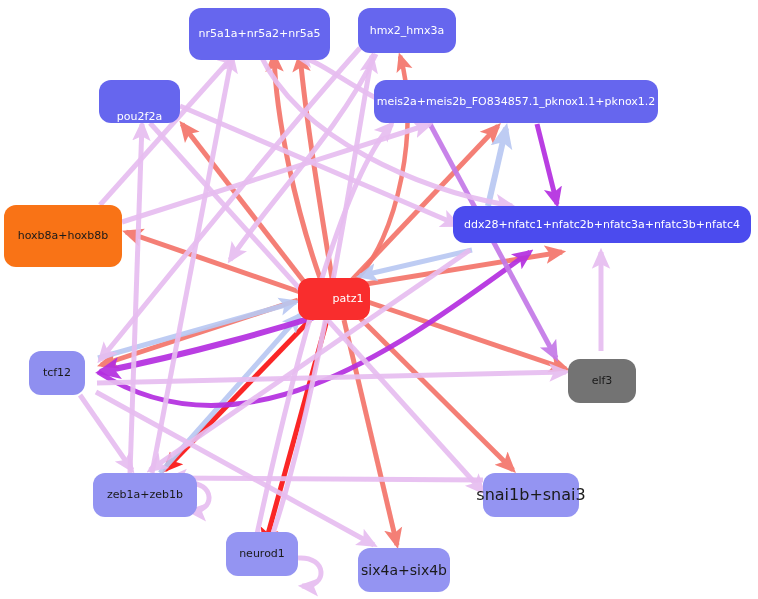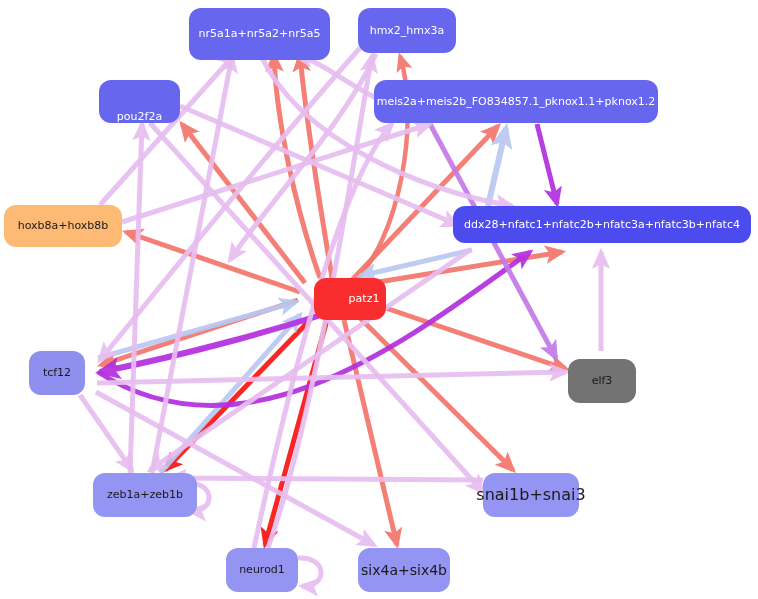--- a/index.html
+++ b/index.html
@@ -111,42 +111,42 @@
       </div>
       <div class="node" style="left: 358px; top: 8px; width: 98px; height: 45px; background: rgb(102, 102, 238); color: rgb(255, 255, 255); font-size: 11px;">
         <span class="node-label">hmx2_hmx3a</span>
       </div>
       <div class="node" style="left: 99px; top: 80px; width: 81px; height: 43px; background: rgb(102, 102, 238); color: rgb(255, 255, 255); font-size: 11px; align-items: flex-end;">
         <span class="node-label">pou2f2a</span>
       </div>
       <div class="node" style="left: 374px; top: 80px; width: 284px; height: 43px; background: rgb(102, 102, 238); color: rgb(255, 255, 255); font-size: 11px;">
         <span class="node-label">meis2a+meis2b_FO834857.1_pknox1.1+pknox1.2</span>
       </div>
-      <div class="node" style="left: 4px; top: 205px; width: 118px; height: 42px; background: #fdba74; color: rgb(26, 26, 26); font-size: 11px;">
+      <div class="node" style="left: 4px; top: 205px; width: 118px; height: 62px; background: #f97316; color: rgb(26, 26, 26); font-size: 11px;">
         <span class="node-label">hoxb8a+hoxb8b</span>
       </div>
       <div class="node" style="left: 453px; top: 206px; width: 298px; height: 37px; background: rgb(75, 75, 238); color: rgb(255, 255, 255); font-size: 11px;">
         <span class="node-label">ddx28+nfatc1+nfatc2b+nfatc3a+nfatc3b+nfatc4</span>
       </div>
-      <div class="node" style="left: 314px; top: 278px; width: 72px; height: 42px; background: rgb(249, 45, 45); color: rgb(255, 255, 255); font-size: 11px; padding-left: 28px;">
+      <div class="node" style="left: 298px; top: 278px; width: 72px; height: 42px; background: rgb(249, 45, 45); color: rgb(255, 255, 255); font-size: 11px; padding-left: 28px;">
         <span class="node-label">patz1</span>
       </div>
       <div class="node" style="left: 29px; top: 351px; width: 56px; height: 44px; background: rgb(143, 143, 240); color: rgb(26, 26, 26); font-size: 11px;">
         <span class="node-label">tcf12</span>
       </div>
       <div class="node" style="left: 568px; top: 359px; width: 68px; height: 44px; background: #737373; color: rgb(26, 26, 26); font-size: 11px;">
         <span class="node-label">elf3</span>
       </div>
       <div class="node" style="left: 84px; top: 473px; width: 104px; height: 44px; background: rgb(148, 148, 242); color: rgb(26, 26, 26); font-size: 11px; margin-left: 9px;">
         <span class="node-label">zeb1a+zeb1b</span>
       </div>
       <div class="node" style="left: 483px; top: 473px; width: 96px; height: 44px; background: rgb(148, 148, 242); color: rgb(26, 26, 26); font-size: 16px;">
         <span class="node-label">snai1b+snai3</span>
       </div>
-      <div class="node" style="left: 226px; top: 548px; width: 72px; height: 44px; background: rgb(148, 148, 242); color: rgb(26, 26, 26); font-size: 11px;">
+      <div class="node" style="left: 226px; top: 532px; width: 72px; height: 44px; background: rgb(148, 148, 242); color: rgb(26, 26, 26); font-size: 11px;">
         <span class="node-label">neurod1</span>
       </div>
       <div class="node" style="left: 358px; top: 548px; width: 92px; height: 44px; background: rgb(148, 148, 242); color: rgb(26, 26, 26); font-size: 14px;">
         <span class="node-label">six4a+six4b</span>
       </div>
     </div>
 
 </div>
 
 </body></html>

